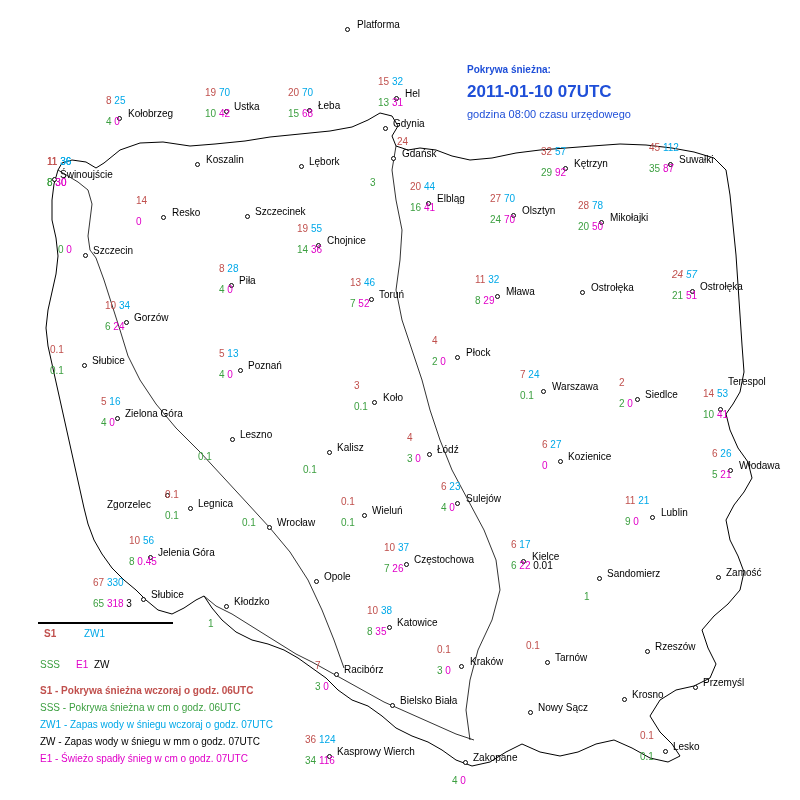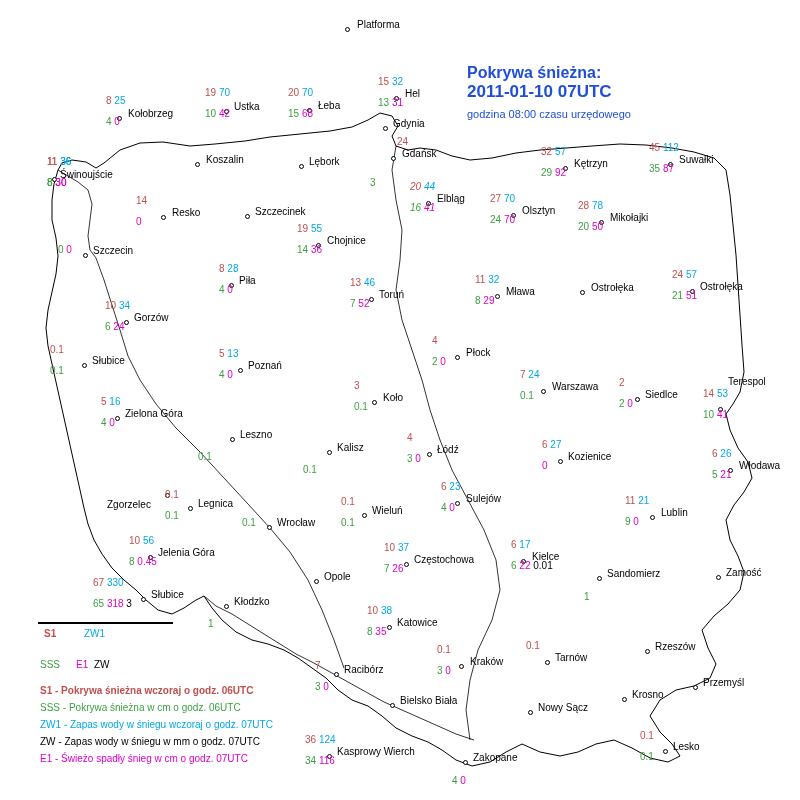--- a/index.html
+++ b/index.html
@@ -6,21 +6,21 @@
   body{width:800px;height:800px;background:#ffffff;font-family:"Liberation Sans",sans-serif;position:relative;overflow:hidden;}
   #map{position:absolute;left:0;top:0;width:800px;height:800px;}
   .station{position:absolute;font-size:10px;line-height:10px;white-space:nowrap;}
   .st-name{position:absolute;color:#000000;font-size:10px;white-space:nowrap;}
   .dot{position:absolute;width:5px;height:5px;border:1px solid #000;border-radius:50%;background:#fff;box-sizing:border-box;}
   .v-s1{color:#c0504d;}
   .v-zw1{color:#00a8e8;}
   .v-sss{color:#3c9f40;}
   .v-e1{color:#e000c8;}
   .v-zw{color:#000000;}
-  .title1{position:absolute;color:#1f4fd8;font-size:16px;font-weight:bold;}
+  .title1{position:absolute;color:#1f4fd8;font-size:10px;font-weight:bold;}
   .title2{position:absolute;color:#1f4fd8;font-size:17px;font-weight:bold;}
   .title3{position:absolute;color:#1f4fd8;font-size:11px;}
   .legend-line{position:absolute;border-top:2px solid #000;}
   .lg{position:absolute;font-size:10px;white-space:nowrap;}
   .lg-s1{color:#c0504d;font-weight:bold;}
   .lg-zw1{color:#00a8e8;}
   .lg-sss{color:#3c9f40;}
   .lg-e1{color:#e000c8;}
   .lg-zw{color:#000000;}
   .desc{position:absolute;font-size:10px;white-space:nowrap;}
@@ -104,21 +104,21 @@
     <div class="dot" style="left: 161px; top: 215px;"></div>
     <div class="st-name" style="left: 172px; top: 207px;">Resko</div>
     <div class="station" style="left: 136px; top: 196px;">
       <div style="white-space: nowrap;"><span class="v-s1">14</span></div>
       <div style="white-space: nowrap; margin-top: 11px;"><span class="v-e1"> 0</span></div>
     </div>
     <div class="dot" style="left: 245px; top: 214px;"></div>
     <div class="st-name" style="left: 255px; top: 206px;">Szczecinek</div>
     <div class="dot" style="left: 426px; top: 201px;"></div>
     <div class="st-name" style="left: 437px; top: 193px;">Elbląg</div>
-    <div class="station" style="left: 410px; top: 182px; font-style: italic;">
+    <div class="station" style="left: 410px; top: 182px;">
       <div style="white-space: nowrap;"><span class="v-s1">20</span>  <span class="v-zw1"> 44</span></div>
       <div style="white-space: nowrap; margin-top: 11px;"><span class="v-sss">16</span><span class="v-e1"> 41</span></div>
     </div>
     <div class="dot" style="left: 511px; top: 213px;"></div>
     <div class="st-name" style="left: 522px; top: 205px;">Olsztyn</div>
     <div class="station" style="left: 490px; top: 194px;">
       <div style="white-space: nowrap;"><span class="v-s1">27</span>  <span class="v-zw1"> 70</span></div>
       <div style="white-space: nowrap; margin-top: 11px;"><span class="v-sss">24</span><span class="v-e1"> 70</span></div>
     </div>
     <div class="dot" style="left: 599px; top: 220px;"></div>
@@ -155,21 +155,21 @@
     <div class="st-name" style="left: 506px; top: 286px;">Mława</div>
     <div class="station" style="left: 475px; top: 275px;">
       <div style="white-space: nowrap;"><span class="v-s1">11</span>  <span class="v-zw1"> 32</span></div>
       <div style="white-space: nowrap; margin-top: 11px;"><span class="v-sss">8</span><span class="v-e1"> 29</span></div>
     </div>
     <div class="dot" style="left: 580px; top: 290px;"></div>
     <div class="st-name" style="left: 591px; top: 282px;">Ostrołęka</div>
     <div class="dot" style="left: 690px; top: 289px;"></div>
     <div class="st-name" style="left: 700px; top: 281px;">Ostrołęka</div>
     <div class="station" style="left: 672px; top: 270px;">
-      <div style="white-space: nowrap;"><span class="v-s1">24</span>  <span class="v-zw1"> 57</span></div>
+      <div style="white-space: nowrap; font-style: italic;"><span class="v-s1">24</span>  <span class="v-zw1"> 57</span></div>
       <div style="white-space: nowrap; margin-top: 11px;"><span class="v-sss">21</span><span class="v-e1"> 51</span></div>
     </div>
     <div class="dot" style="left: 124px; top: 320px;"></div>
     <div class="st-name" style="left: 134px; top: 312px;">Gorzów</div>
     <div class="station" style="left: 105px; top: 301px;">
       <div style="white-space: nowrap;"><span class="v-s1">10</span>  <span class="v-zw1"> 34</span></div>
       <div style="white-space: nowrap; margin-top: 11px;"><span class="v-sss">6</span><span class="v-e1"> 24</span></div>
     </div>
     <div class="dot" style="left: 455px; top: 355px;"></div>
     <div class="st-name" style="left: 466px; top: 347px;">Płock</div>

